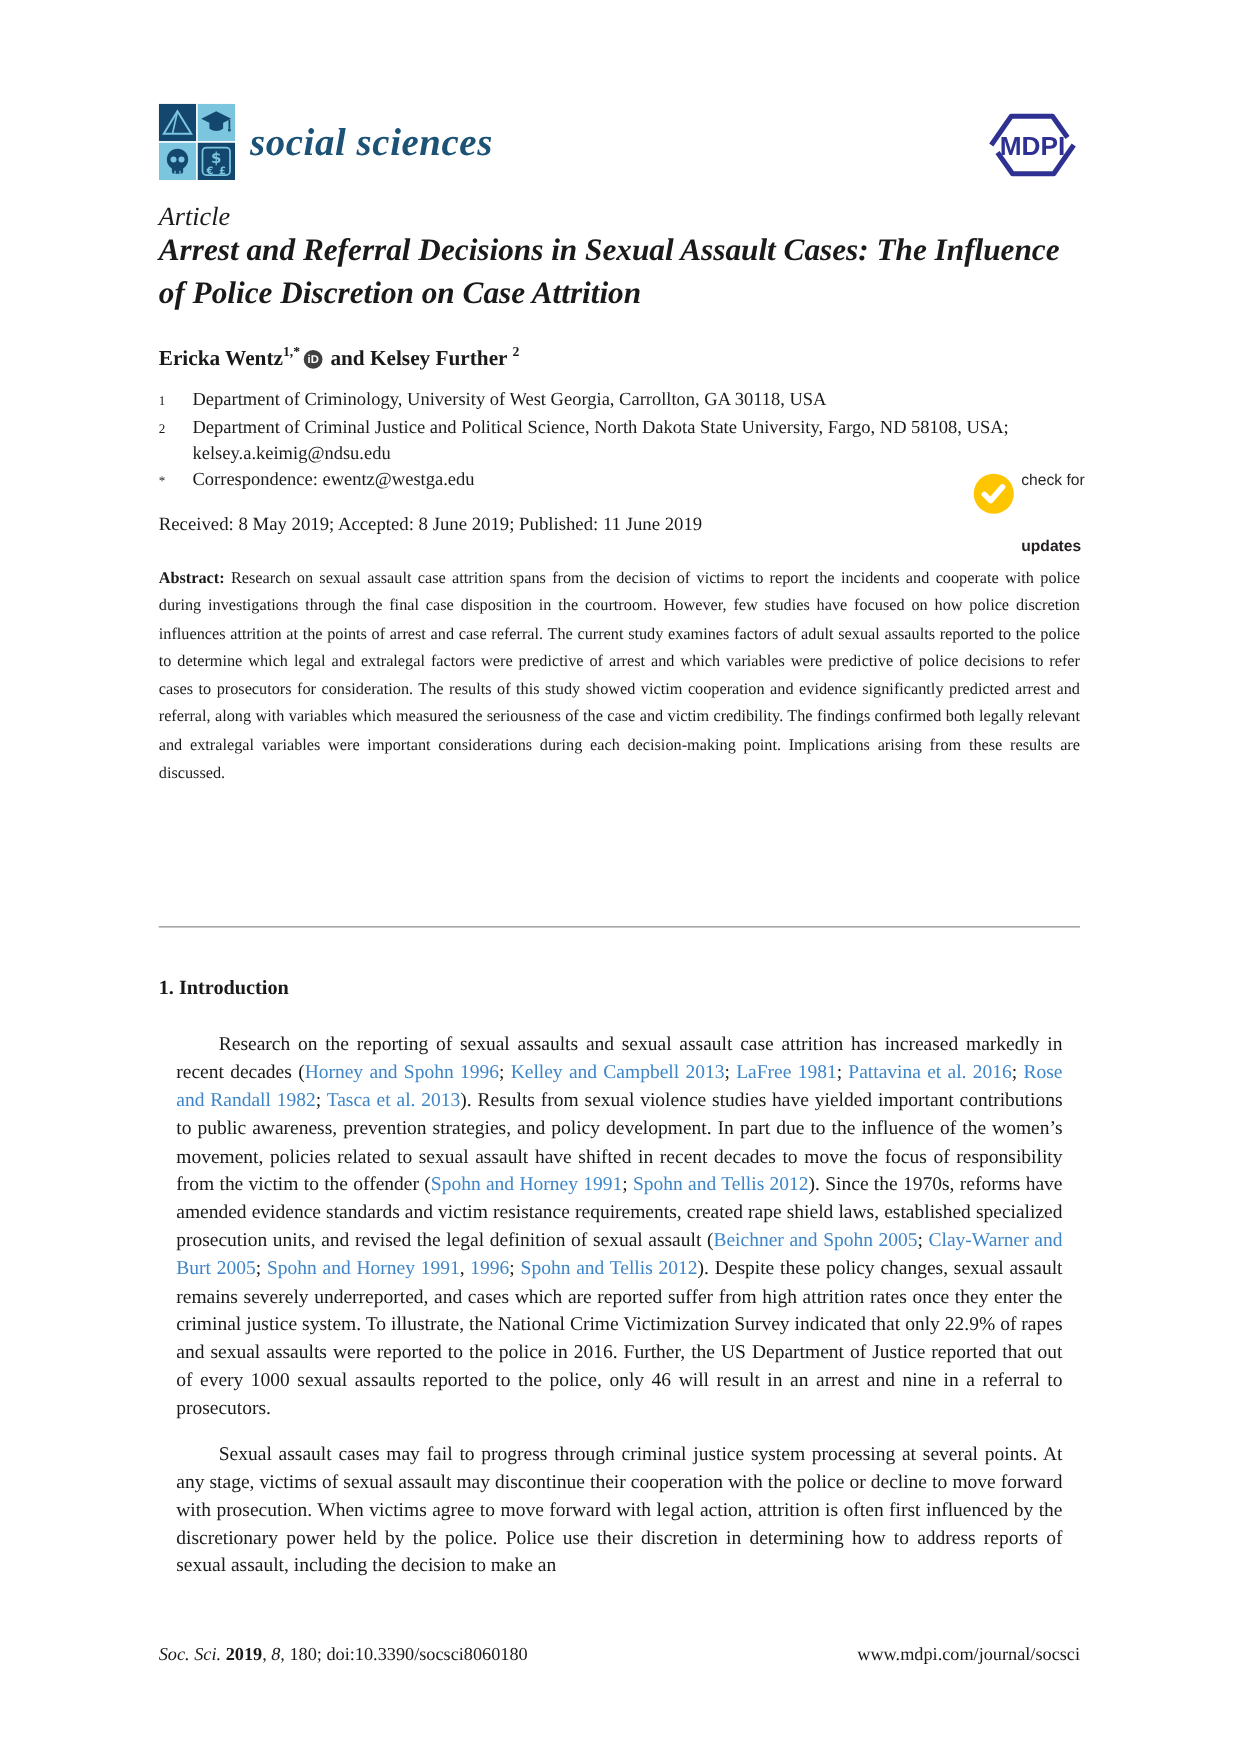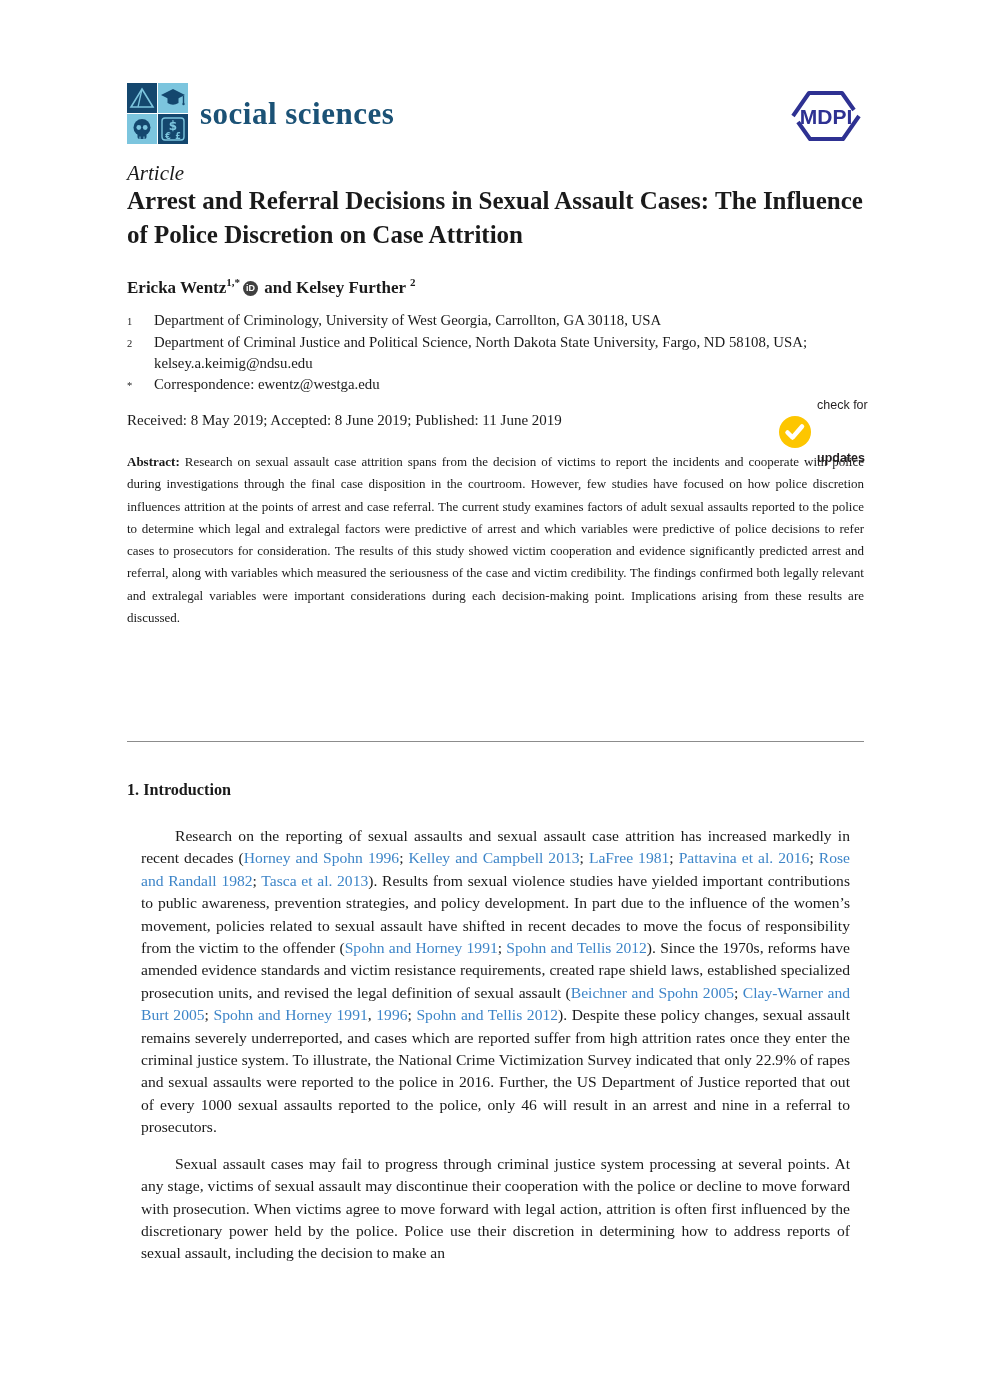--- a/index.html
+++ b/index.html
@@ -4,42 +4,42 @@
 <style>
   html,body{margin:0;padding:0;background:#ffffff;}
   .page{position:relative;width:990px;height:1400px;background:#fff;overflow:hidden;
         font-family:"Liberation Serif",serif;color:#1a1a1a;}
   .abs{position:absolute;}
 
   
   .logo-row{left:127px;top:83px;display:flex;align-items:center;}
   .logo-grid{display:grid;grid-template-columns:30px 30px;grid-template-rows:30px 30px;gap:1px;}
   .logo-sq{width:30px;height:30px;display:block;}
-  .journal-name{font-weight:bold;font-size:31px;color:#1b5276;margin-left:12px;
+  .journal-name{font-style:italic;font-weight:bold;font-size:31px;color:#1b5276;margin-left:12px;
                 letter-spacing:.5px;}
   .mdpi-logo{left:788px;top:84px;}
 
   
   .article-label{left:127px;top:161px;font-style:italic;font-size:21px;}
   .paper-title{left:127px;top:184px;width:740px;font-size:25px;font-weight:bold;line-height:34px;}
   .authors{left:127px;top:276px;font-size:17px;font-weight:bold;}
   .authors sup{font-size:11px;font-weight:bold;}
   .orcid{display:inline-block;width:15px;height:15px;border-radius:50%;background:#404040;color:#fff;
          font-family:"Liberation Sans",sans-serif;font-size:9px;font-weight:bold;text-align:center;
          line-height:15px;vertical-align:2px;margin-left:3px;margin-right:2px;font-style:normal;}
 
   
   .affils{left:127px;top:310px;width:737px;font-size:14.8px;line-height:21px;}
   .affil-row{display:flex;}
   .affil-marker{width:27px;flex:0 0 27px;font-size:10.5px;padding-top:1px;}
   .affil-text{flex:1;}
   .received{left:127px;top:412px;font-size:15px;text-align:right;}
 
   
-  .badge{left:778px;top:399px;display:flex;align-items:center;cursor:pointer;}
+  .badge{left:778px;top:378px;display:flex;cursor:pointer;}
   .badge-text{margin-left:5px;font-family:"Liberation Sans",sans-serif;font-size:12.5px;
               line-height:13.5px;color:#231f20;}
   .badge-text .b2{font-weight:bold;margin-top:39px;}
 
   
   .abstract{left:127px;top:451px;width:737px;font-size:13px;line-height:22.3px;text-align:justify;}
   .keywords{left:127px;top:696px;width:737px;font-size:15.6px;line-height:22px;}
   .rule{left:127px;top:741px;width:737px;height:1px;background:#8c8c8c;}
 
   
@@ -94,21 +94,21 @@
     <div class="journal-name">social sciences</div>
   </div>
 
   <svg class="abs mdpi-logo" width="76" height="64" viewBox="0 0 76 64">
     <polyline points="5,32 21,9 54,9 66,26" fill="none" stroke="#2e3192" stroke-width="4" stroke-linejoin="round"></polyline>
     <polyline points="71,32 55,55 22,55 10,38" fill="none" stroke="#2e3192" stroke-width="4" stroke-linejoin="round"></polyline>
     <text x="38" y="40" text-anchor="middle" font-family="Liberation Sans, sans-serif" font-size="21" font-weight="bold" fill="#2e3192">MDPI</text>
   </svg>
 
   <div class="abs article-label">Article</div>
-  <h1 class="abs paper-title" style="margin:0;">Arrest and Referral Decisions in Sexual Assault Cases: The Influence of Police Discretion on Case Attrition</h1>
+  <h1 class="abs paper-title" style="margin:0;font-style:italic;">Arrest and Referral Decisions in Sexual Assault Cases: The Influence of Police Discretion on Case Attrition</h1>
 
   <div class="abs authors">
     <span>Ericka Wentz</span><sup>1,*</sup><span class="orcid">iD</span><span> and </span><span>Kelsey Further</span> <sup>2</sup>
   </div>
 
   <div class="abs affils">
     <div class="affil-row">
       <span class="affil-marker">1</span>
       <span class="affil-text">Department of Criminology, University of West Georgia, Carrollton, GA 30118, USA</span>
     </div>
@@ -142,14 +142,20 @@
 
   <div class="abs rule"></div>
 
   <div class="abs section-heading">1. Introduction</div>
 
   <div class="abs body-text">
     <p><span>Research on the reporting of sexual assaults and sexual assault case attrition has increased markedly in recent decades (</span><span class="cite">Horney and Spohn 1996</span><span>; </span><span class="cite">Kelley and Campbell 2013</span><span>; </span><span class="cite">LaFree 1981</span><span>; </span><span class="cite">Pattavina et al. 2016</span><span>; </span><span class="cite">Rose and Randall 1982</span><span>; </span><span class="cite">Tasca et al. 2013</span><span>). Results from sexual violence studies have yielded important contributions to public awareness, prevention strategies, and policy development. In part due to the influence of the women’s movement, policies related to sexual assault have shifted in recent decades to move the focus of responsibility from the victim to the offender (</span><span class="cite">Spohn and Horney 1991</span><span>; </span><span class="cite">Spohn and Tellis 2012</span><span>). Since the 1970s, reforms have amended evidence standards and victim resistance requirements, created rape shield laws, established specialized prosecution units, and revised the legal definition of sexual assault (</span><span class="cite">Beichner and Spohn 2005</span><span>; </span><span class="cite">Clay-Warner and Burt 2005</span><span>; </span><span class="cite">Spohn and Horney 1991</span><span>, </span><span class="cite">1996</span><span>; </span><span class="cite">Spohn and Tellis 2012</span><span>). Despite these policy changes, sexual assault remains severely underreported, and cases which are reported suffer from high attrition rates once they enter the criminal justice system. To illustrate, the National Crime Victimization Survey indicated that only 22.9% of rapes and sexual assaults were reported to the police in 2016. Further, the US Department of Justice reported that out of every 1000 sexual assaults reported to the police, only 46 will result in an arrest and nine in a referral to prosecutors.</span></p>
     <p><span>Sexual assault cases may fail to progress through criminal justice system processing at several points. At any stage, victims of sexual assault may discontinue their cooperation with the police or decline to move forward with prosecution. When victims agree to move forward with legal action, attrition is often first influenced by the discretionary power held by the police. Police use their discretion in determining how to address reports of sexual assault, including the decision to make an</span></p>
   </div>
 
+  <div class="abs footer">
+    <div>
+      <span class="it">Soc. Sci.</span><span> </span><span class="bd">2019</span><span>, </span><span class="it">8</span><span>, 180; doi:10.3390/socsci8060180</span>
+    </div>
+    <div>www.mdpi.com/journal/socsci</div>
+  </div>
 
 </div>
 
 </body></html>

